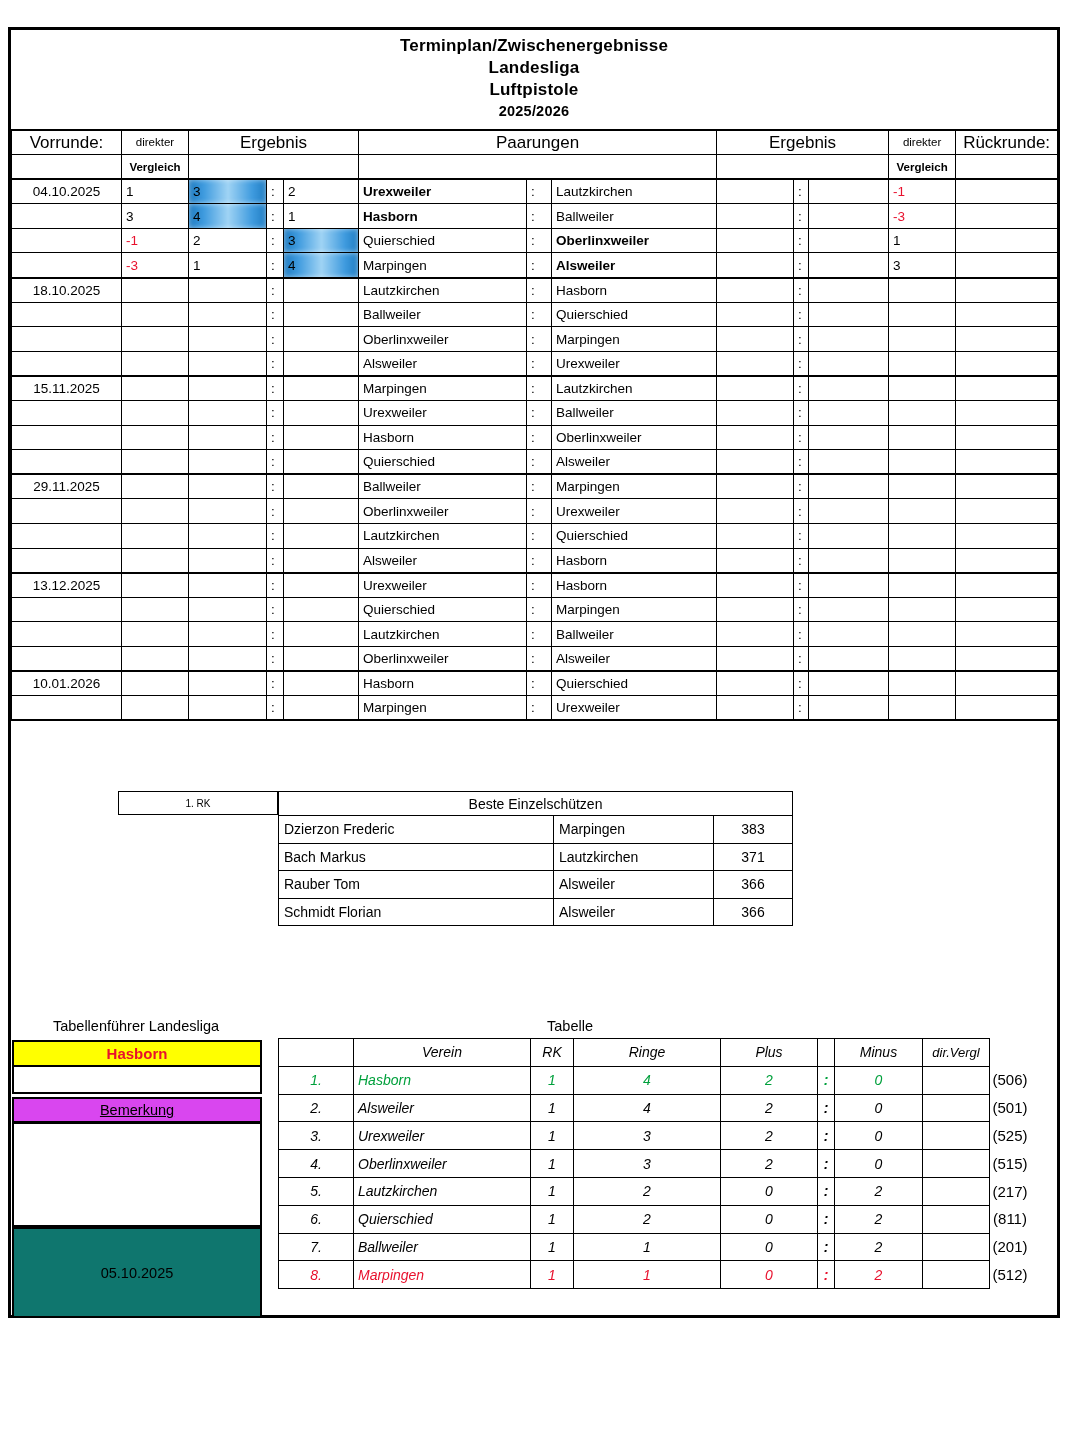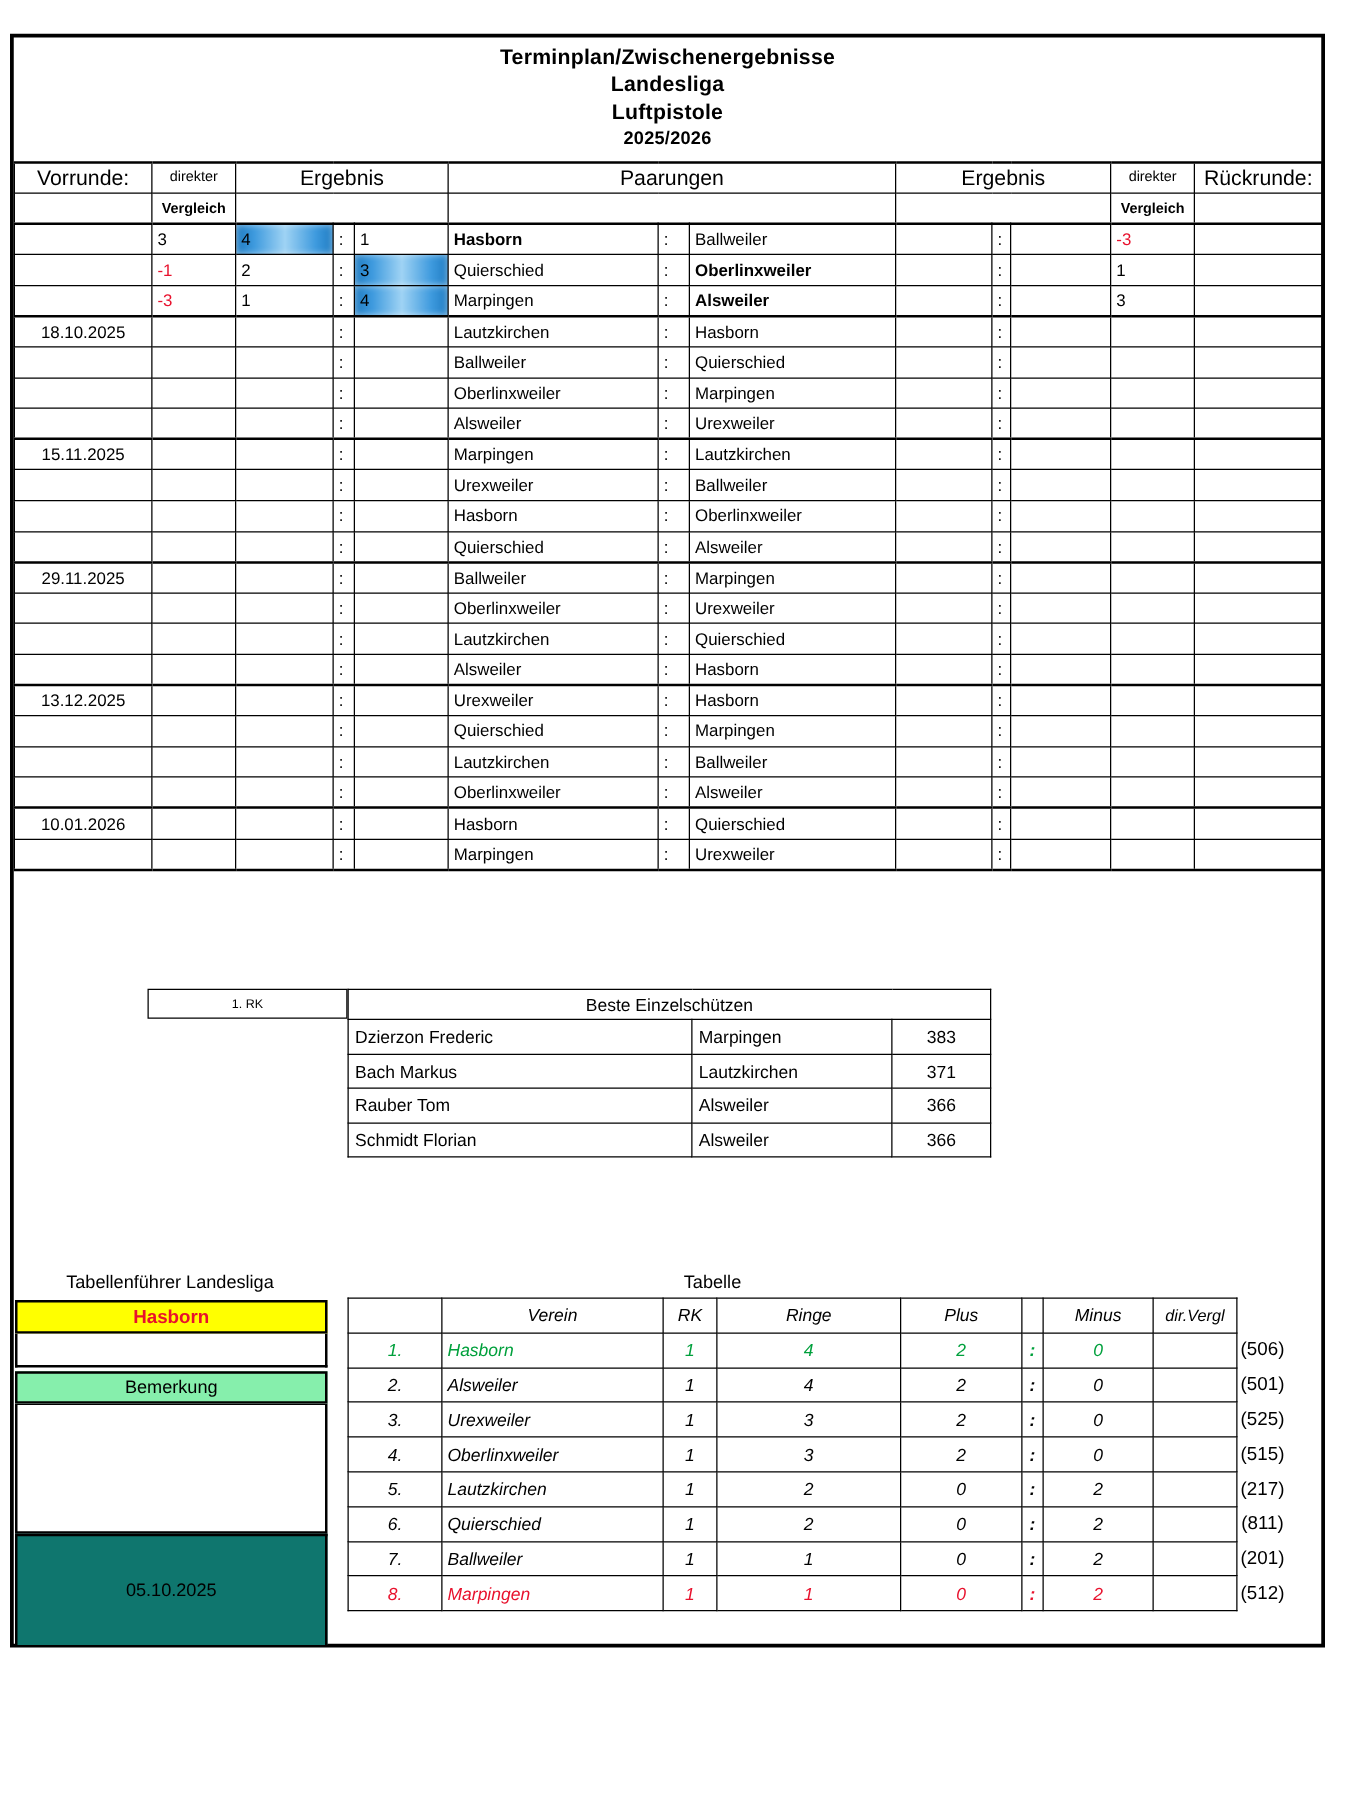--- a/index.html
+++ b/index.html
@@ -90,22 +90,22 @@
     border:2.5px solid #000;box-sizing:border-box;background:#ffff00;
     display:flex;align-items:center;justify-content:center;
     font-weight:bold;font-size:15px;color:#e8112d;
   }
   .box-leader-sub{
     position:absolute;left:12px;top:1067px;width:250px;height:27px;
     border:2.5px solid #000;border-top:none;box-sizing:border-box;background:#fff;
   }
   .box-bemerk-hd{
     position:absolute;left:12px;top:1097px;width:250px;height:26px;
-    border:2.5px solid #000;box-sizing:border-box;background:#86efac;
-    display:flex;align-items:center;justify-content:center;font-size:14.5px;
+    border:2.5px solid #000;box-sizing:border-box;background:#d946ef;
+    display:flex;align-items:center;justify-content:center;font-size:14.5px;text-decoration:underline;
   }
   .box-bemerk-body{
     position:absolute;left:12px;top:1123px;width:250px;height:104px;
     border:2.5px solid #000;border-top:1.5px solid #000;box-sizing:border-box;background:#fff;
   }
   .box-date{
     position:absolute;left:12px;top:1227px;width:250px;height:89px;
     border-left:2.5px solid #000;border-right:2.5px solid #000;
     border-top:2.5px solid #000;box-sizing:border-box;background:#0f766e;
     display:flex;align-items:center;justify-content:center;font-size:14.5px;
@@ -179,20 +179,35 @@
         </tr>
         <tr class="hdr2">
           <td></td>
           <td class="hsub">Vergleich</td>
           <td colspan="3"></td>
           <td colspan="3"></td>
           <td colspan="3"></td>
           <td class="hsub">Vergleich</td>
           <td></td>
         </tr>
+        <tr class="grp-top">
+          <td class="c-date">04.10.2025</td>
+          <td class="">1</td>
+          <td class="hl">3</td>
+          <td>:</td>
+          <td class="">2</td>
+          <td class="bold">Urexweiler</td>
+          <td>:</td>
+          <td class="">Lautzkirchen</td>
+          <td></td>
+          <td>:</td>
+          <td></td>
+          <td class="red">-1</td>
+          <td></td>
+        </tr>
         <tr class="">
           <td class="c-date"></td>
           <td class="">3</td>
           <td class="hl">4</td>
           <td>:</td>
           <td class="">1</td>
           <td class="bold">Hasborn</td>
           <td>:</td>
           <td class="">Ballweiler</td>
           <td></td>

